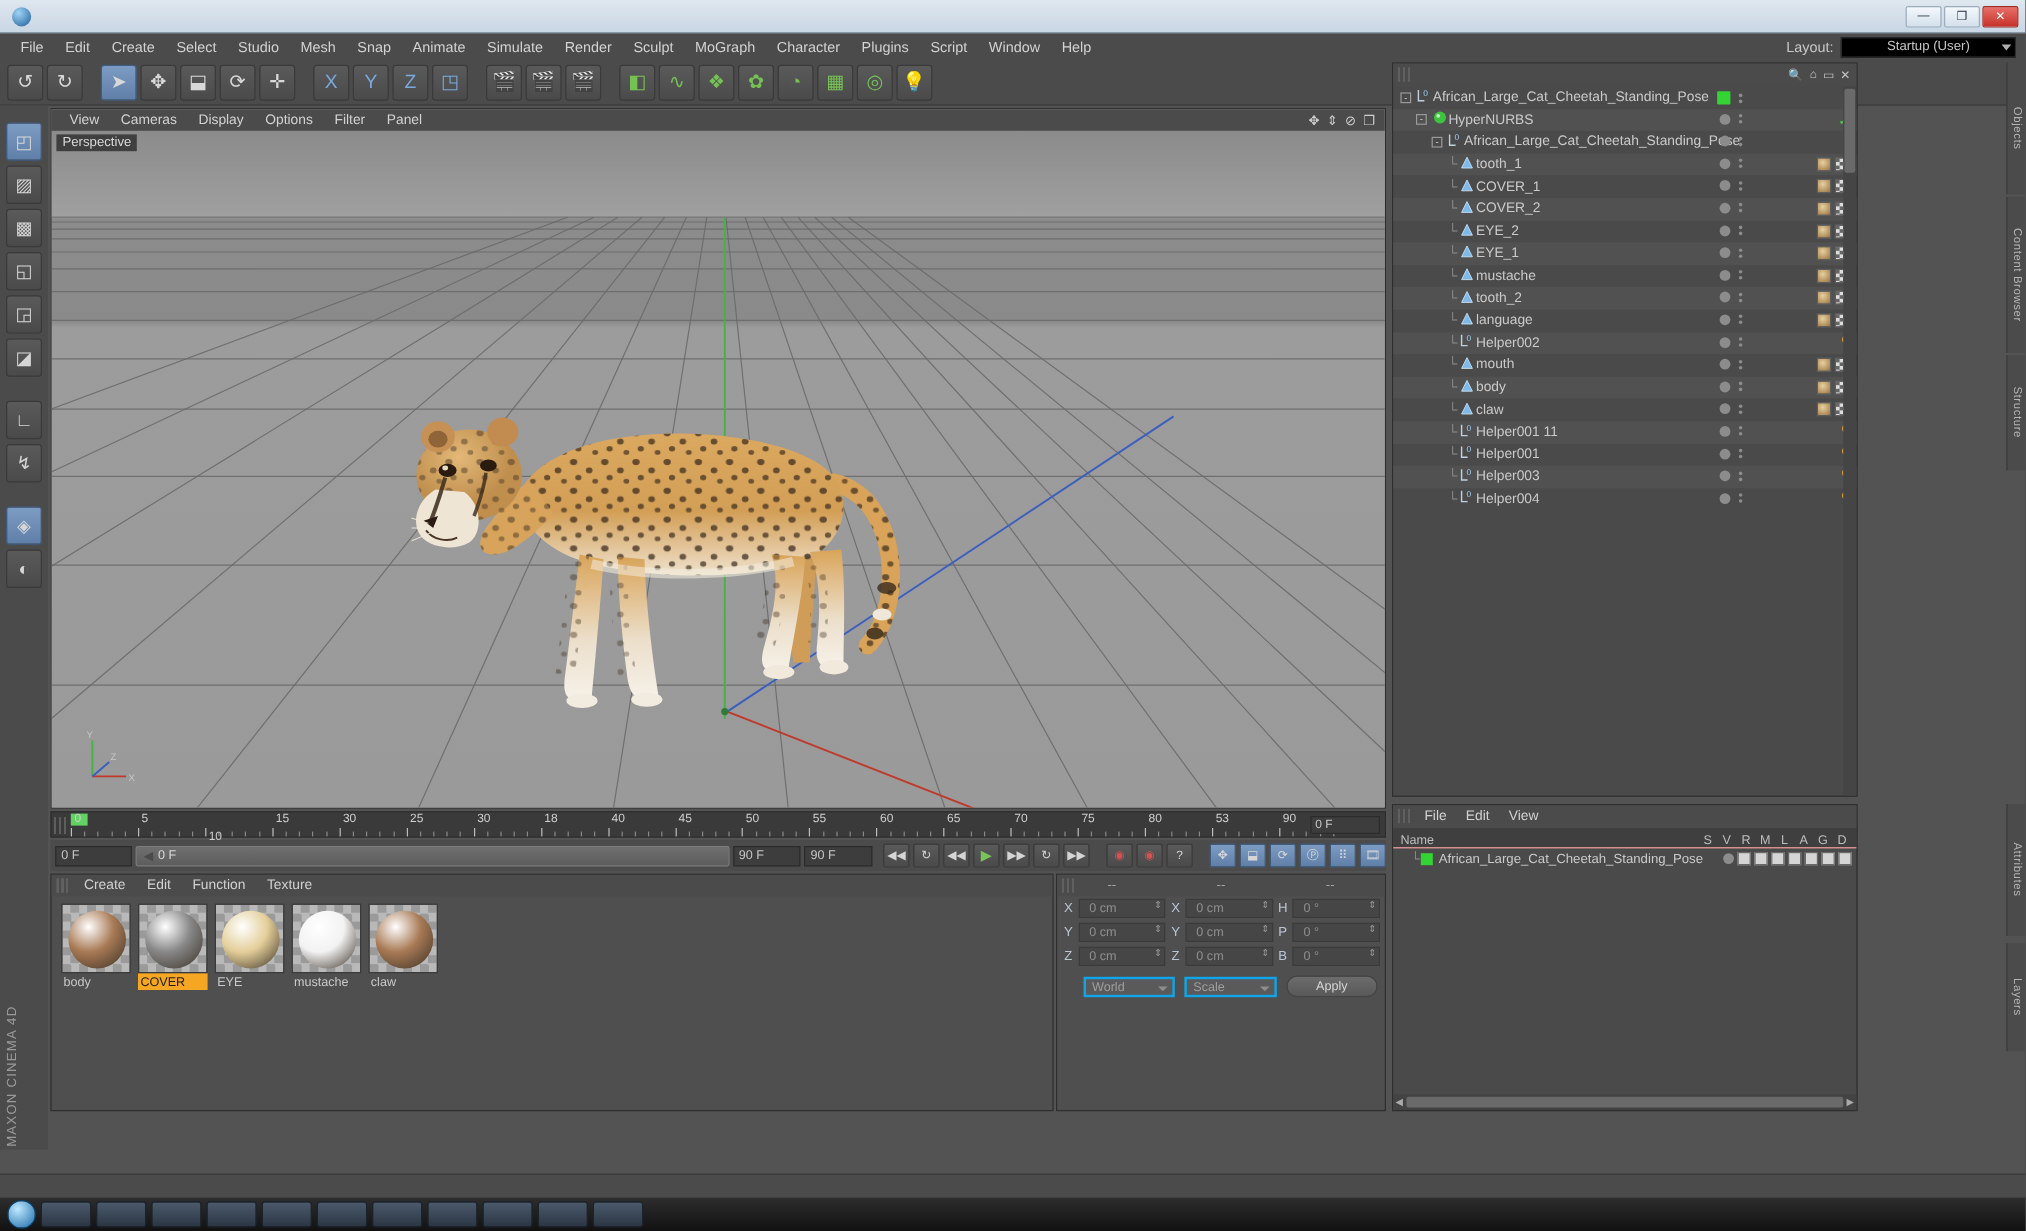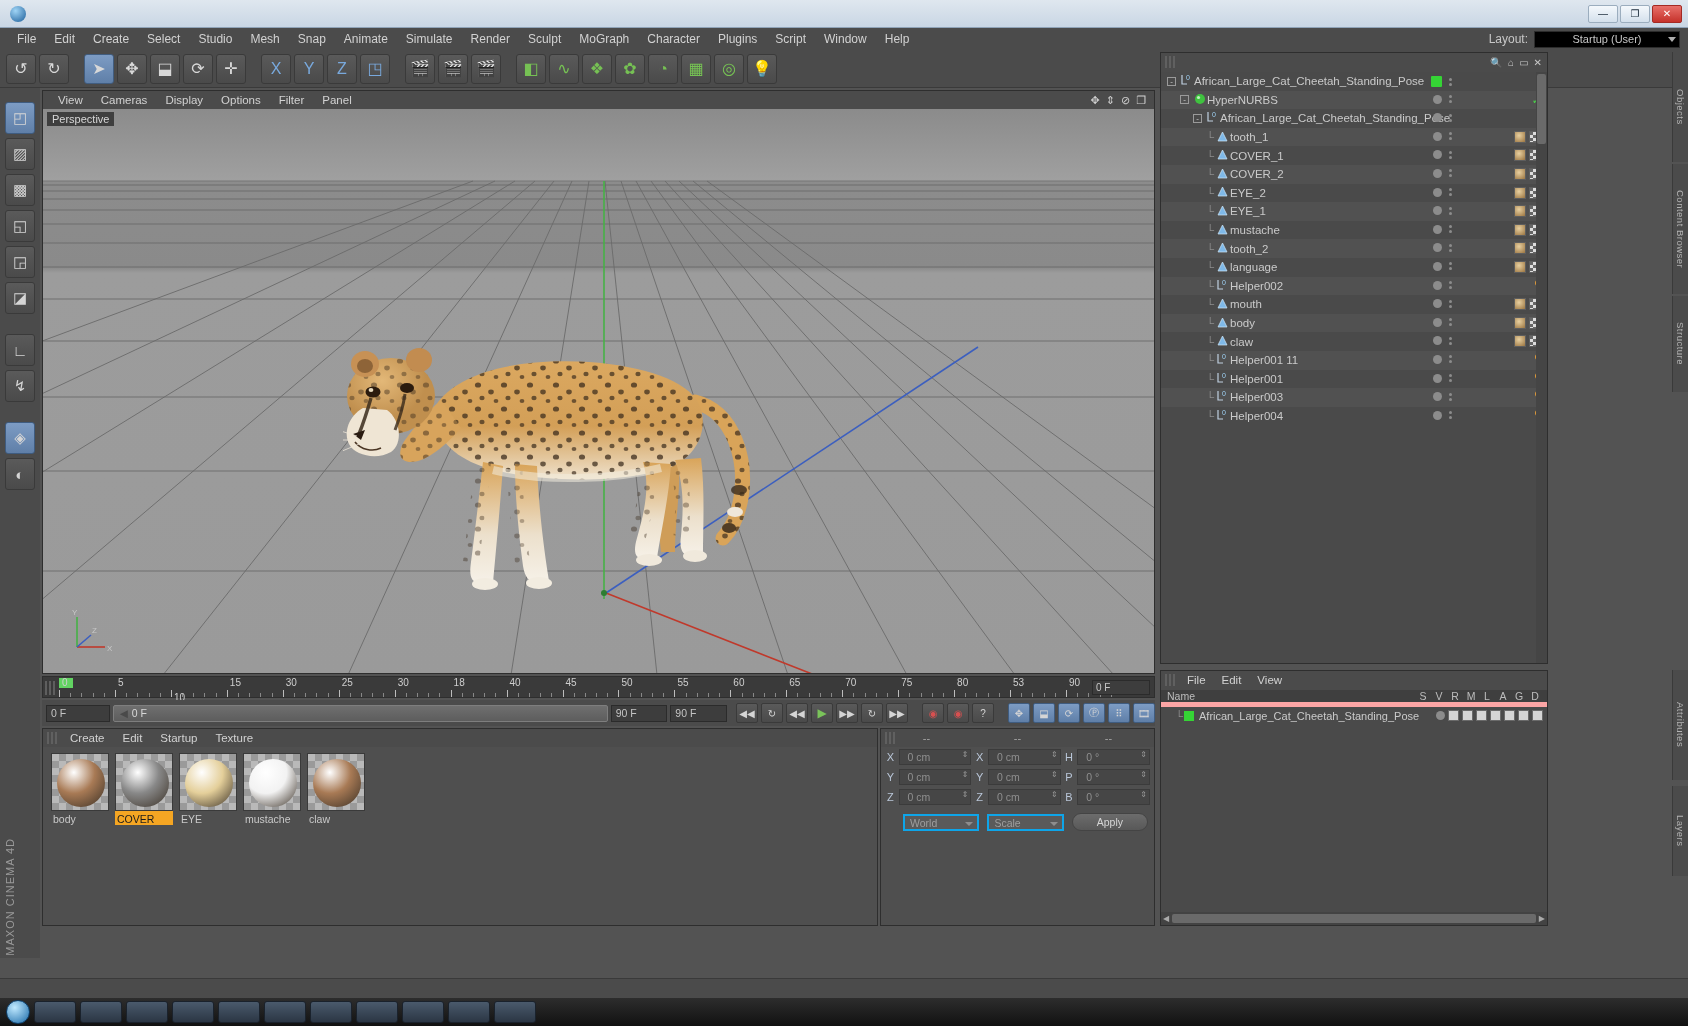--- a/index.html
+++ b/index.html
@@ -159,21 +159,21 @@
   .om-scroll { position:absolute; right:0; top:19px; width:11px; bottom:0; background:#454545; }
   .om-sb { position:absolute; right:1px; top:2px; width:9px; height:70px; background:#6a6a6a; border-radius:2px; }
   .ok-check { color:#4ad24a; font-size:11px; }
 
   
   .lm { position:absolute; left:1160px; top:670px; width:388px; height:256px;
     background:#4a4a4a; border:1px solid #2e2e2e; }
   .lm-menu { height:19px; background:#4b4b4b; display:flex; align-items:center; padding-left:18px; position:relative; }
   .lm-menu .mi { padding:0 8px; font-size:11.5px; color:#d2d2d2; line-height:19px; }
   .lm-hdr { height:17px; background:#3f3f3f; display:flex; align-items:flex-end;
-    font-size:10.5px; color:#bdbdbd; padding-left:6px; border-bottom:5px solid #fca5a5; }
+    font-size:10.5px; color:#bdbdbd; padding-left:6px; border-bottom:1px solid #fca5a5; }
   .lm-hdr .cols { margin-left:auto; display:flex; gap:0; padding-right:4px; }
   .lm-hdr .cols span { width:16px; text-align:center; }
   .lm-row { height:17px; display:flex; align-items:center; font-size:11px; color:#cacaca; padding-left:14px; }
   .lm-sq { width:10px; height:10px; background:#35d435; margin-right:5px; flex:none; }
   .lm-row .rcols { margin-left:auto; display:flex; gap:3px; padding-right:4px; align-items:center; }
   .lm-chk { width:11px; height:11px; background:#d5d5d5; border:1px solid #6a6a6a; }
   .lm-scroll { position:absolute; left:0; right:0; bottom:0; height:13px; background:#434343;
     display:flex; align-items:center; justify-content:space-between; padding:0 2px; font-size:8px; color:#aaa; }
   .lm-sb { height:9px; background:#6a6a6a; flex:1; margin:0 3px; border-radius:2px; }
 
@@ -653,21 +653,21 @@
         <div class="tpb sel">🎞</div>
       </div>
   </div>
 
   <div class="mm">
     <div class="mm-menu">
       <div class="grip"></div>
       <div id="mmmenu" style="display:flex">
           <div class="mi">Create</div>
           <div class="mi">Edit</div>
-          <div class="mi">Startup</div>
+          <div class="mi">Function</div>
           <div class="mi">Texture</div>
         </div>
     </div>
     <div class="mats" id="mats">
         <div class="mat">
           <div class="mat-sw">
             <div class="mat-ball" style="background: radial-gradient(circle at 35% 28%, rgb(255, 255, 255) 0%, rgb(168, 122, 85) 45%, rgb(58, 48, 37) 100%);"></div>
           </div>
           <div class="mat-lbl">body</div>
         </div>

